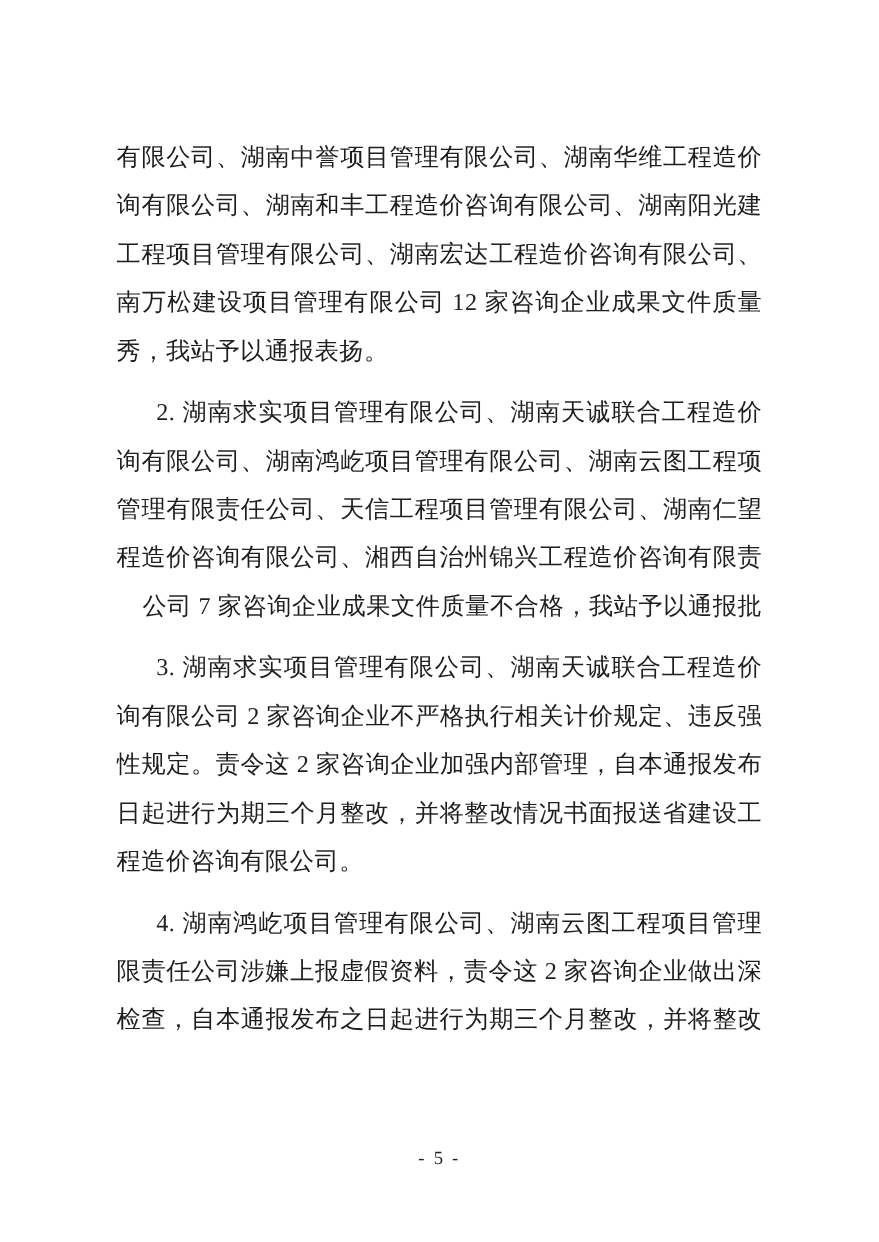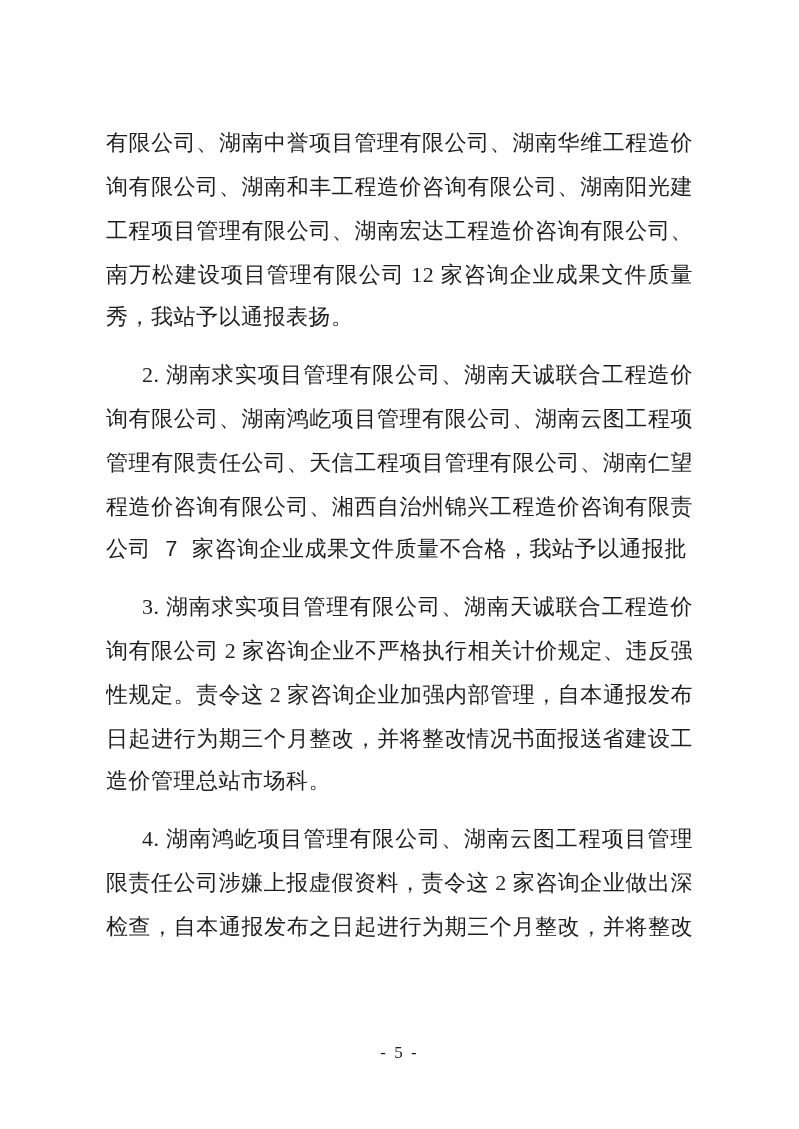--- a/index.html
+++ b/index.html
@@ -33,23 +33,22 @@
     height: 44px;
     line-height: 44px;
     font-size: 22px;
     letter-spacing: 0.5px;
     text-align: justify;
     text-align-last: justify;
     text-justify: inter-character;
     overflow: hidden;
   }
   .line.end {
-    text-align: left;
+    text-align: right;
     text-align-last: left;
-    font-family: Liberation Mono, monospace;
   }
   .line.indent {
     text-indent: 36px;
   }
   .footer {
     position: absolute;
     top: 1043px;
     left: 0;
     width: 100%;
     text-align: center;
@@ -78,21 +77,21 @@
       <div class="line">管理有限责任公司、天信工程项目管理有限公司、湖南仁望工</div>
       <div class="line">程造价咨询有限公司、湘西自治州锦兴工程造价咨询有限责任</div>
       <div class="line end">公司 7 家咨询企业成果文件质量不合格，我站予以通报批评。</div>
     </div>
 
     <div class="para spaced">
       <div class="line indent">3. 湖南求实项目管理有限公司、湖南天诚联合工程造价咨</div>
       <div class="line">询有限公司 2 家咨询企业不严格执行相关计价规定、违反强制</div>
       <div class="line">性规定。责令这 2 家咨询企业加强内部管理，自本通报发布之</div>
       <div class="line">日起进行为期三个月整改，并将整改情况书面报送省建设工程</div>
-      <div class="line end">造价管理总站市场科。</div>
+      <div class="line end">程造价咨询有限公司。</div>
     </div>
 
     <div class="para spaced">
       <div class="line indent">4. 湖南鸿屹项目管理有限公司、湖南云图工程项目管理有</div>
       <div class="line">限责任公司涉嫌上报虚假资料，责令这 2 家咨询企业做出深刻</div>
       <div class="line">检查，自本通报发布之日起进行为期三个月整改，并将整改情</div>
     </div>
 
   </div>
 

